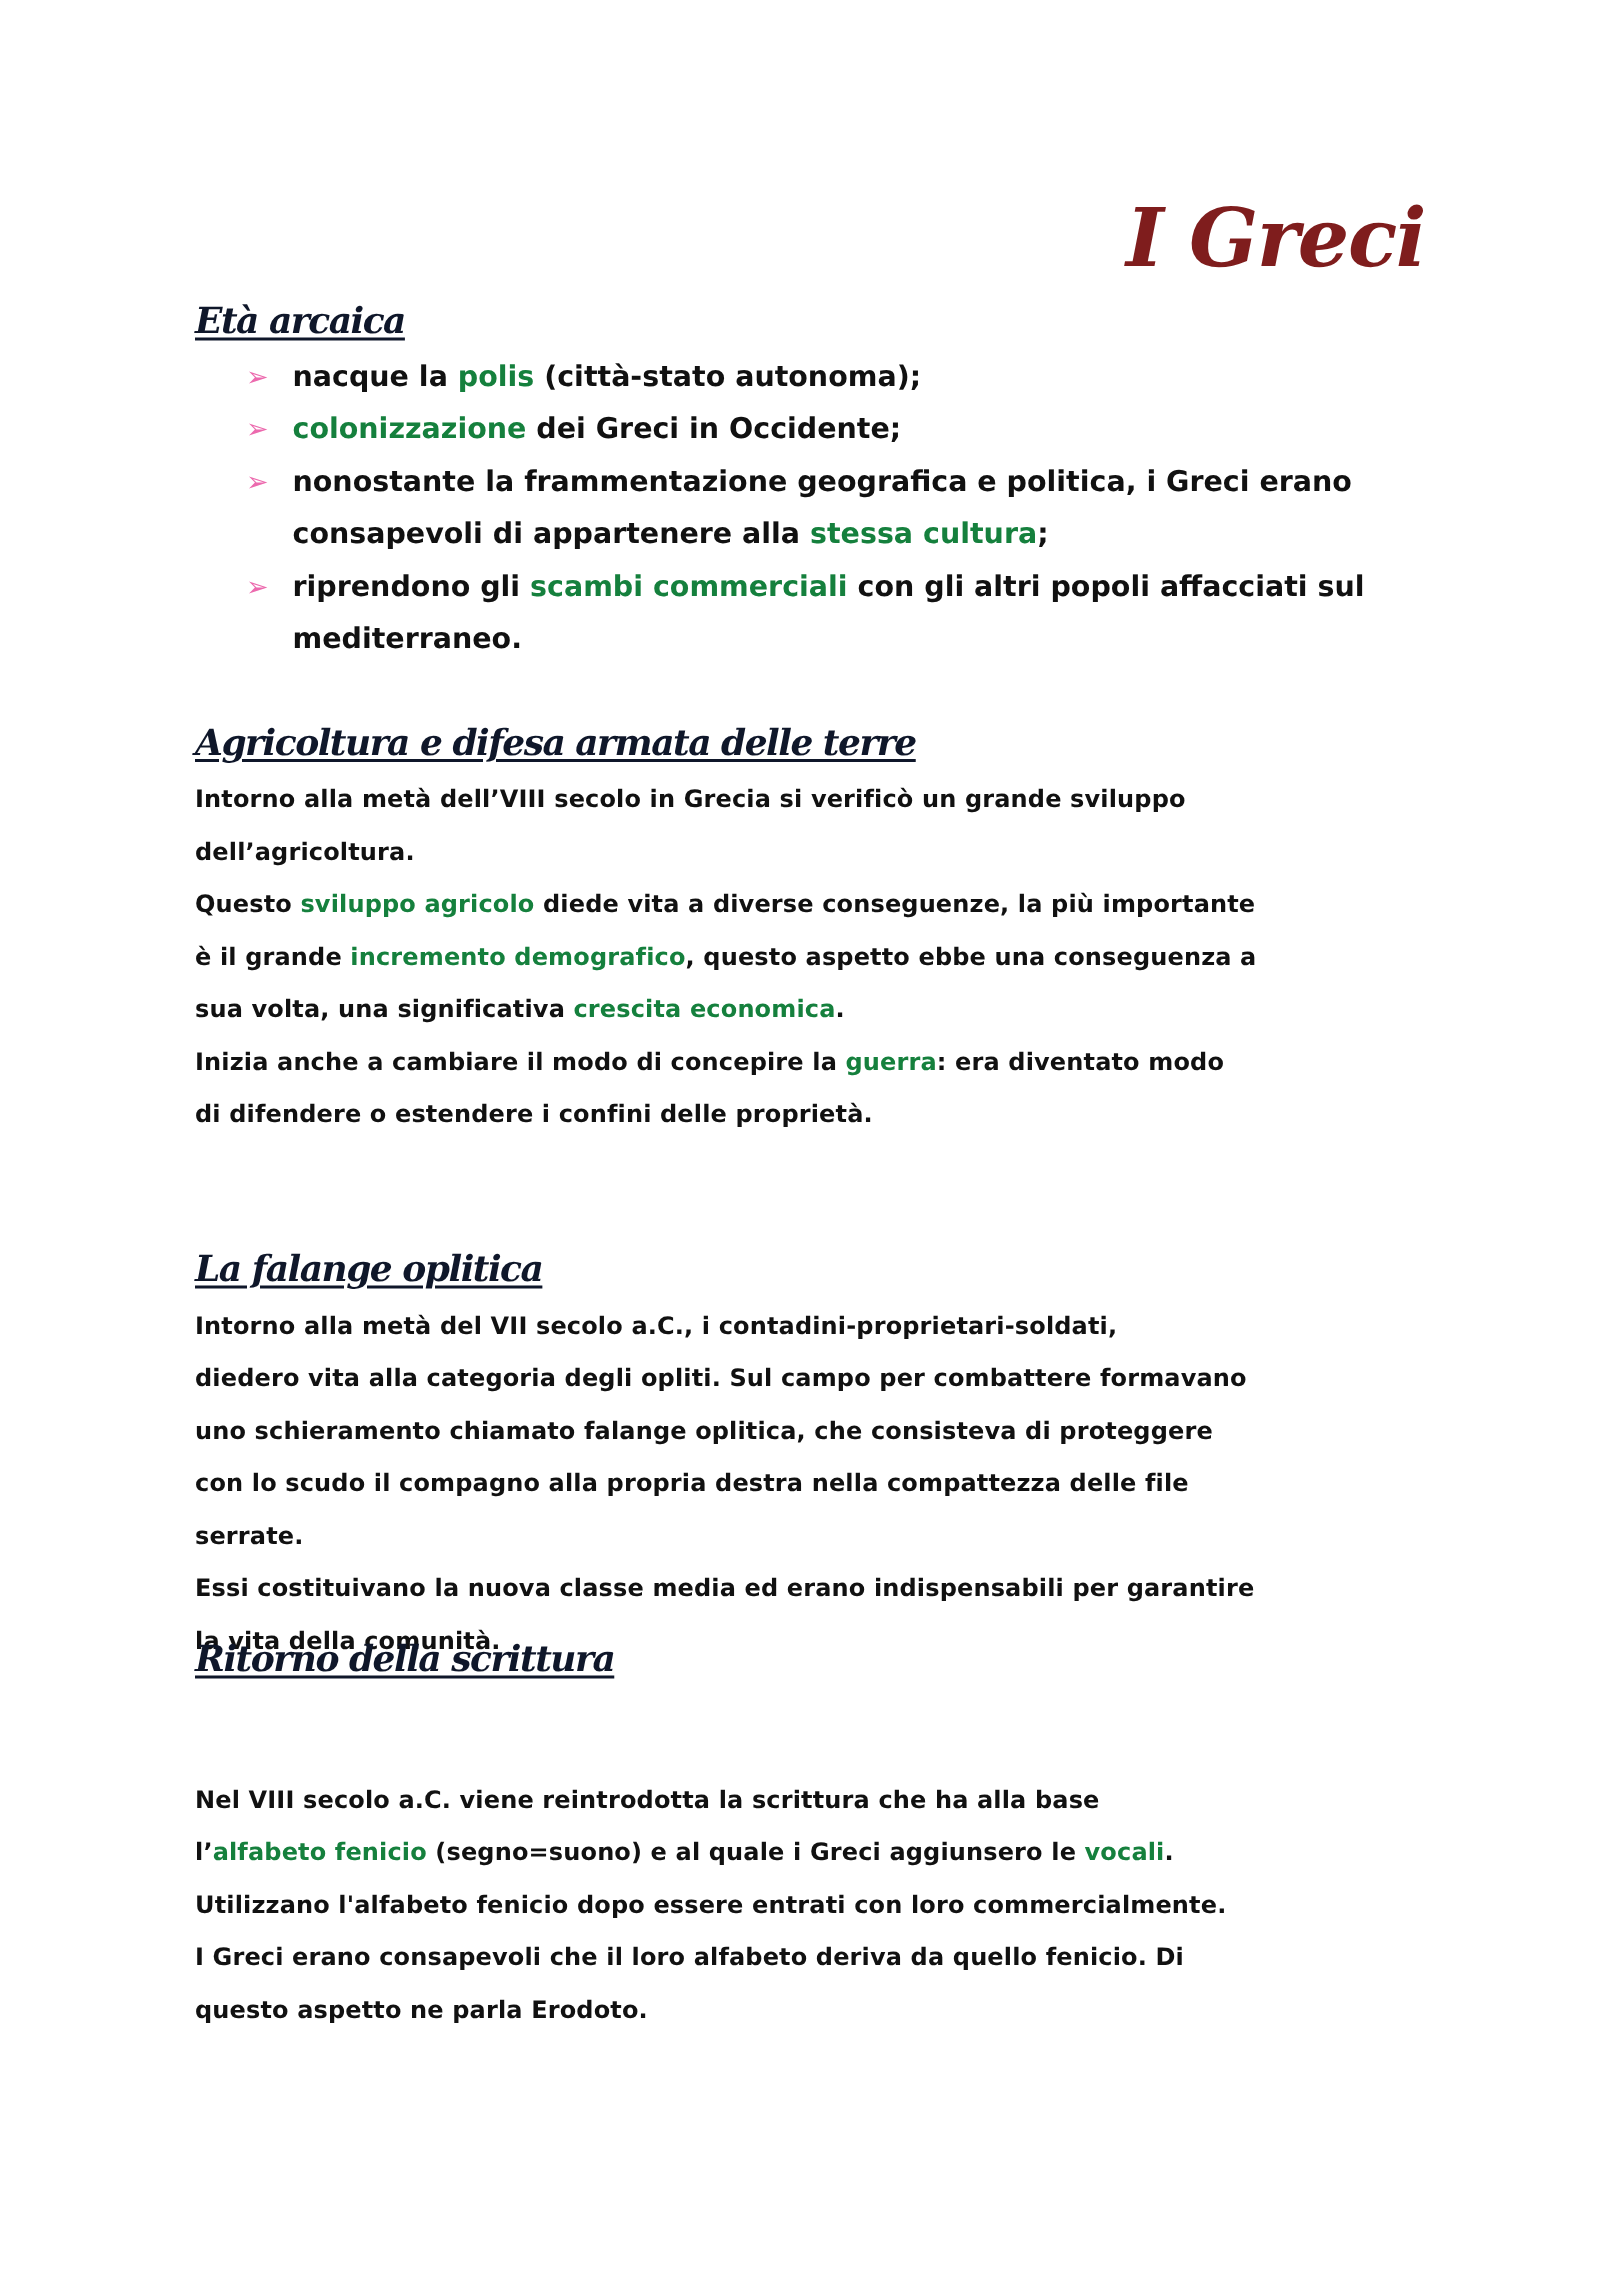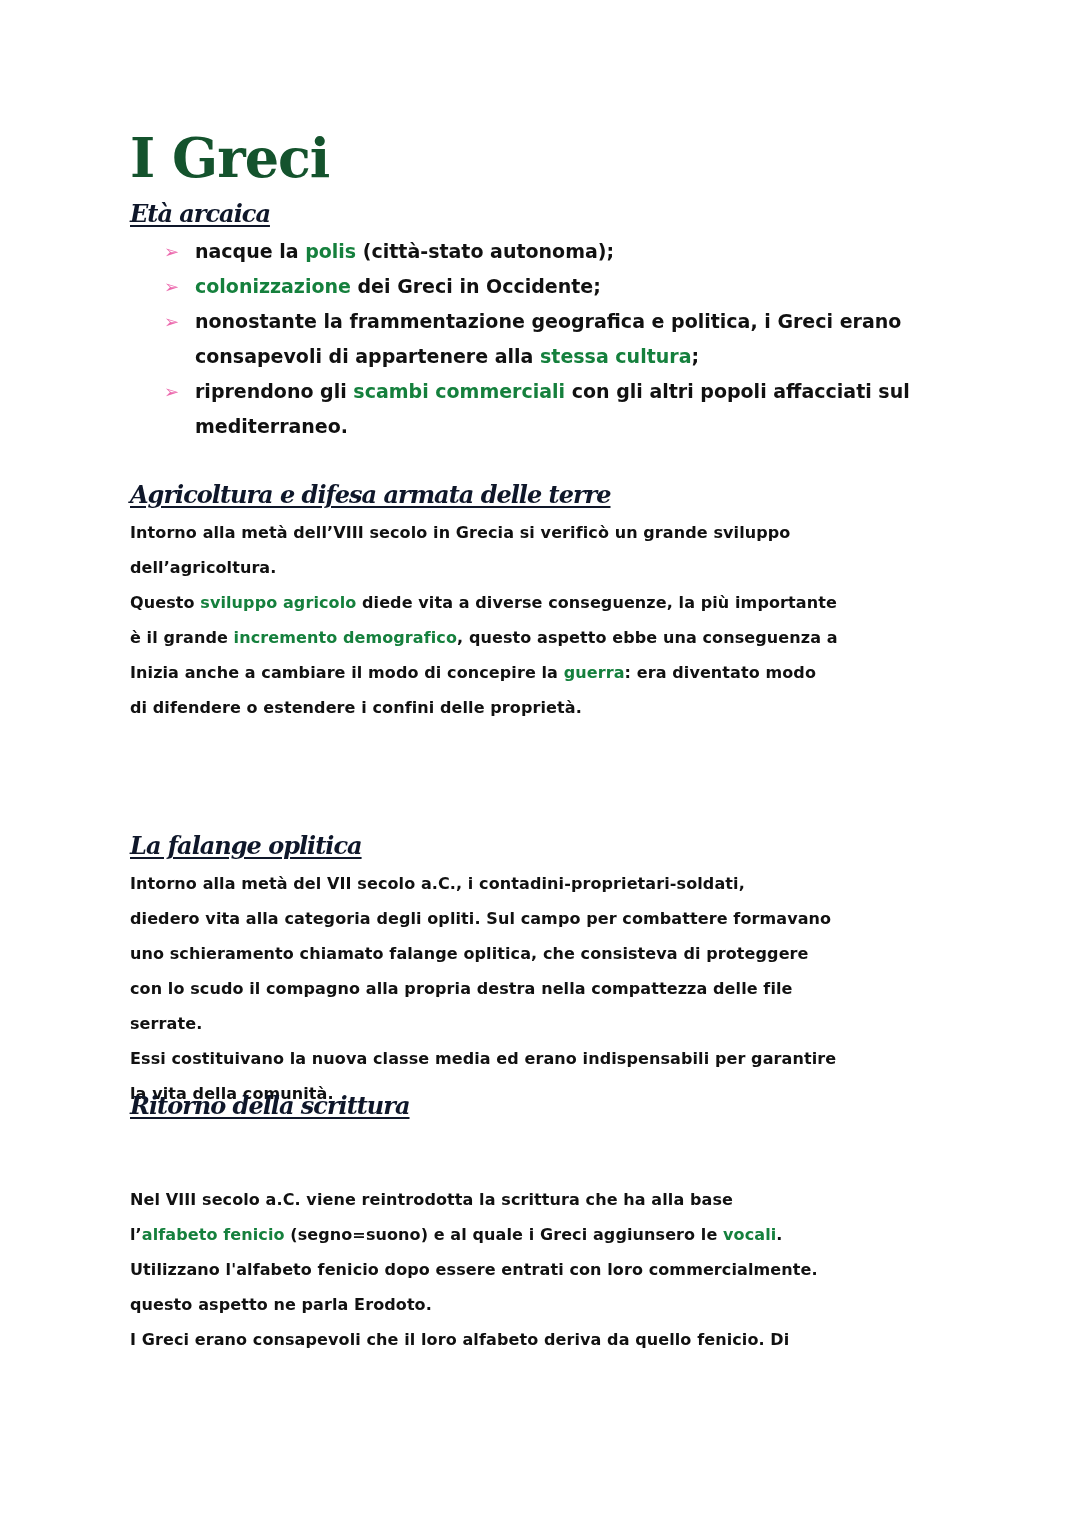--- a/index.html
+++ b/index.html
@@ -19,26 +19,27 @@
     position: absolute;
     left: 130px;
     top: 0;
     width: 820px;
   }
   .title {
     position: absolute;
     left: 0;
     width: 820px;
     top: 118px;
-    text-align: left;
+    text-align: right;
     font-family: "DejaVu Serif", serif;
+    font-style: italic;
     font-weight: bold;
     font-size: 54px;
     letter-spacing: -1px;
-    color: #14532d;
+    color: #7f1d1d;
     line-height: 80px;
   }
   .section-title {
     position: absolute;
     left: 0;
     font-family: "DejaVu Serif", serif;
     font-style: italic;
     font-weight: bold;
     font-size: 24px;
     letter-spacing: -1px;
@@ -111,36 +112,37 @@
         <span class="line"><span>mediterraneo.</span></span>
       </div>
     </div>
 
   <div class="section-title" style="top:478px">Agricoltura e difesa armata delle terre</div>
   <div class="para" style="top:515px" id="para-1">
       <span class="line"><span>Intorno alla metà dell’VIII secolo in Grecia si verificò un grande sviluppo</span></span>
       <span class="line"><span>dell’agricoltura.</span></span>
       <span class="line"><span>Questo </span><span class="hl">sviluppo agricolo</span><span> diede vita a diverse conseguenze, la più importante</span></span>
       <span class="line"><span>è il grande </span><span class="hl">incremento demografico</span><span>, questo aspetto ebbe una conseguenza a</span></span>
+      <span class="line"><span>sua volta, una significativa </span><span class="hl">crescita economica</span><span>.</span></span>
       <span class="line"><span>Inizia anche a cambiare il modo di concepire la </span><span class="hl">guerra</span><span>: era diventato modo</span></span>
       <span class="line"><span>di difendere o estendere i confini delle proprietà.</span></span>
     </div>
 
   <div class="section-title" style="top:829px">La falange oplitica</div>
   <div class="para" style="top:866px" id="para-2">
       <span class="line"><span>Intorno alla metà del VII secolo a.C., i contadini-proprietari-soldati,</span></span>
       <span class="line"><span>diedero vita alla categoria degli opliti. Sul campo per combattere formavano</span></span>
       <span class="line"><span>uno schieramento chiamato falange oplitica, che consisteva di proteggere</span></span>
       <span class="line"><span>con lo scudo il compagno alla propria destra nella compattezza delle file</span></span>
       <span class="line"><span>serrate.</span></span>
       <span class="line"><span>Essi costituivano la nuova classe media ed erano indispensabili per garantire</span></span>
       <span class="line"><span>la vita della comunità.</span></span>
     </div>
 
   <div class="section-title" style="top:1089px">Ritorno della scrittura</div>
   <div class="para" style="top:1182px" id="para-3">
       <span class="line"><span>Nel VIII secolo a.C. viene reintrodotta la scrittura che ha alla base</span></span>
       <span class="line"><span>l’</span><span class="hl">alfabeto fenicio</span><span> (segno=suono) e al quale i Greci aggiunsero le </span><span class="hl">vocali</span><span>.</span></span>
       <span class="line"><span>Utilizzano l'alfabeto fenicio dopo essere entrati con loro commercialmente.</span></span>
+      <span class="line"><span>I Greci erano consapevoli che il loro alfabeto deriva da quello fenicio. Di</span></span>
       <span class="line"><span>questo aspetto ne parla Erodoto.</span></span>
-      <span class="line"><span>I Greci erano consapevoli che il loro alfabeto deriva da quello fenicio. Di</span></span>
     </div>
 </div>
 
 </body></html>

